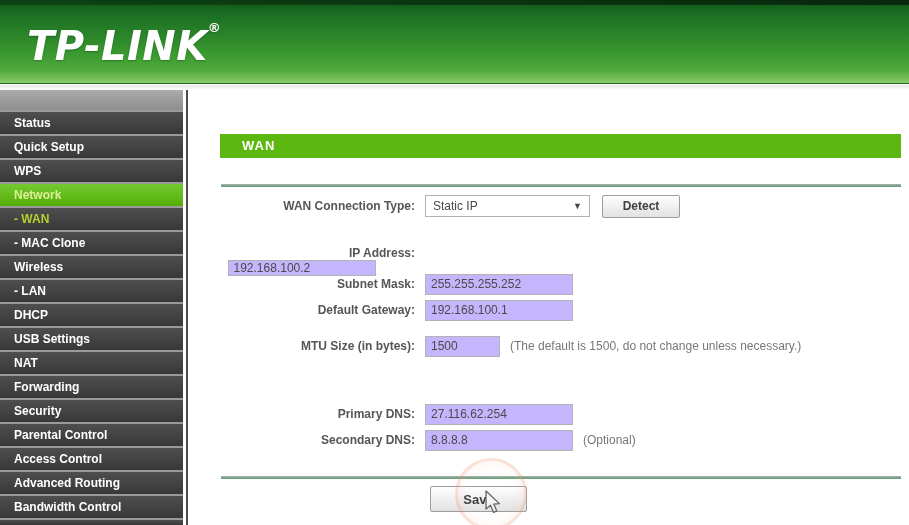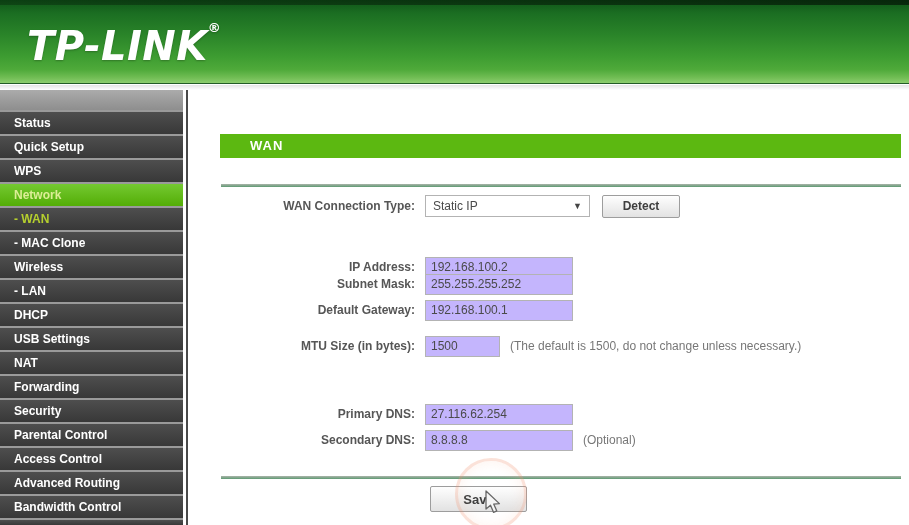--- a/index.html
+++ b/index.html
@@ -54,32 +54,32 @@
   .v-divider {
     position:absolute; left:186px; top:90px; width:2px; height:435px;
     background:#4a4a4a;
   }
 
   
   .main { position:absolute; left:188px; top:90px; width:721px; height:435px; background:#fff; }
   .wan-bar {
     position:absolute; left:32px; top:44px; width:681px; height:24px;
     background:#5cb811; color:#fff; font-weight:bold; font-size:13px;
-    line-height:24px; padding-left:30px; letter-spacing:1px;
+    line-height:24px; padding-left:22px; letter-spacing:1px;
   }
   .sep {
     position:absolute; left:33px; width:680px; height:3px;
     background:linear-gradient(#aab4aa,#5e9a72);
   }
   .sep1 { top:94px; }
   .sep2 { top:386px; }
 
   .form-row { position:absolute; left:0; height:24px; display:flex; align-items:center; }
   .row-conn { top:104px; }
-  .row-ip   { top:165px; }
+  .row-ip   { top:156px;flex-direction:column; }
   .row-mask { top:182px; }
   .row-gw   { top:208px; }
   .row-mtu  { top:244px; }
   .row-pdns { top:312px; }
   .row-sdns { top:338px; }
 
   .form-label {
     width:227px; text-align:right; font-weight:bold; font-size:12px; color:#565656;
     flex:none;
   }

